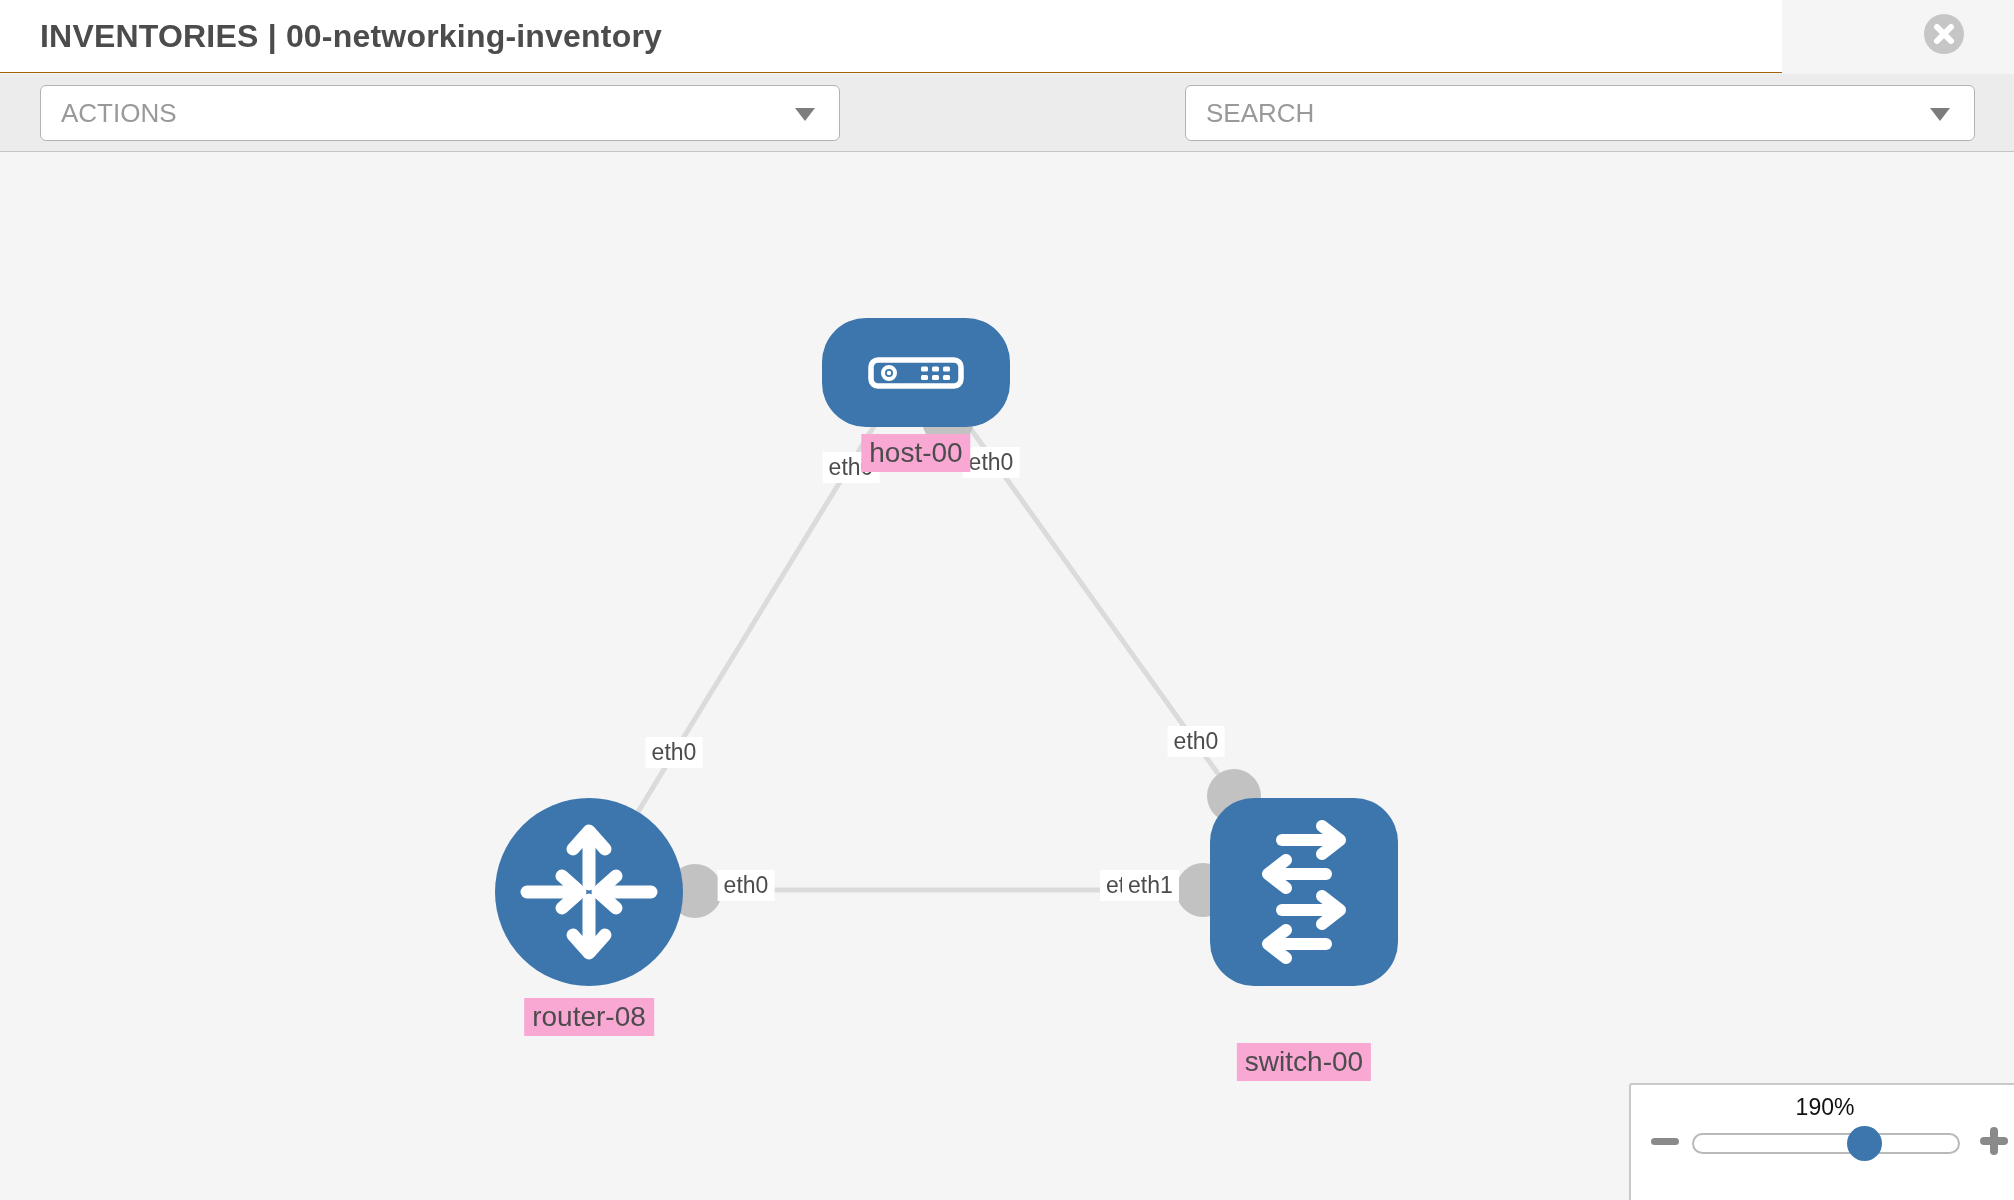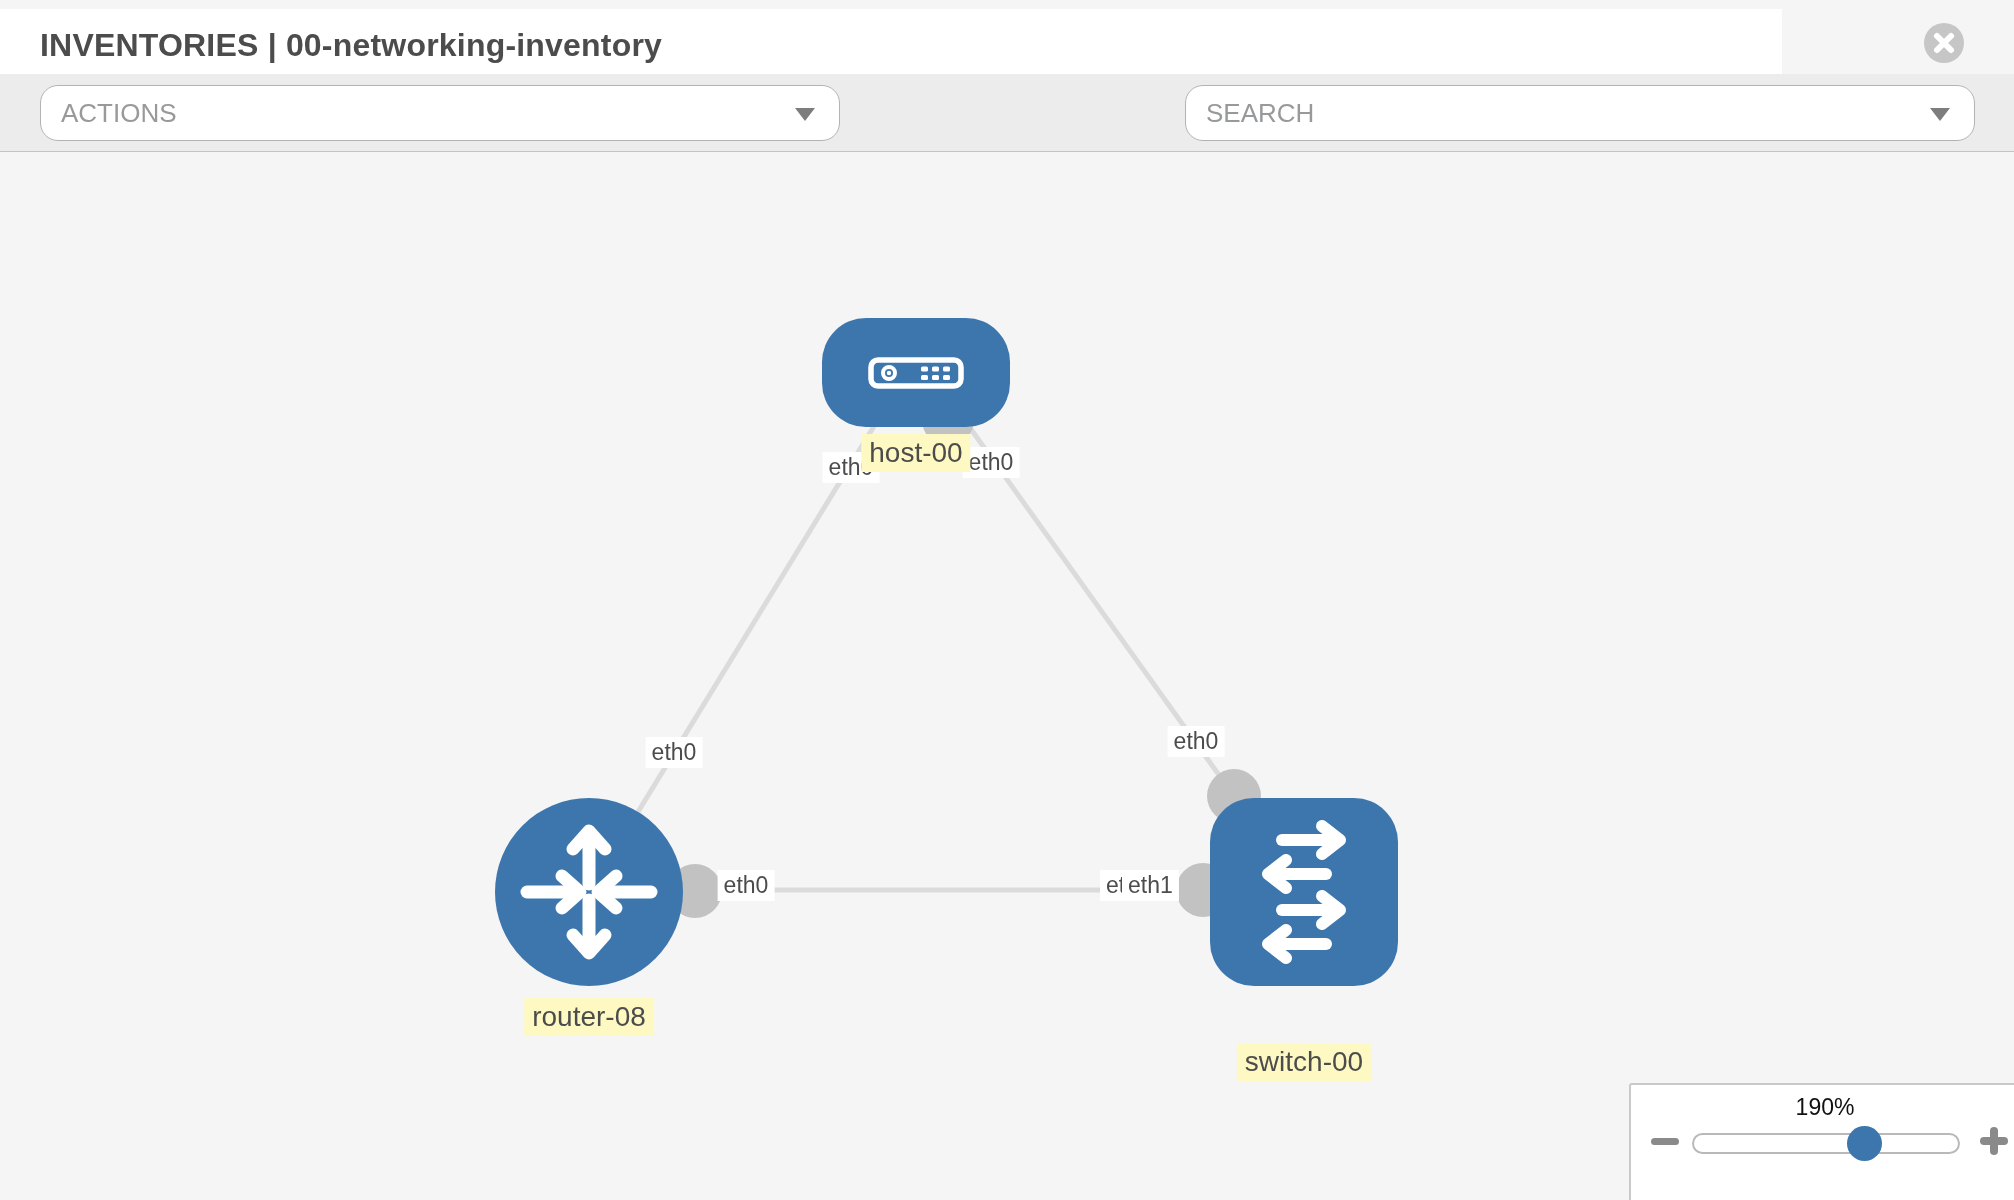--- a/index.html
+++ b/index.html
@@ -1,48 +1,48 @@
 <!DOCTYPE html>
 <html><head>
 <meta charset="utf-8">
 <style>
   * { margin:0; padding:0; box-sizing:border-box; }
   html,body { width:2014px; height:1200px; }
   body { font-family:"Liberation Sans", sans-serif; background:#f5f5f6; }
   #page { position:relative; width:2014px; height:1200px; overflow:hidden; background:#f5f5f6; }
 
   
-  .header { position:absolute; left:0; top:0; width:1782px; height:73px; background:#ffffff; border-bottom:6px solid #a16207;margin-top:9px; }
+  .header { position:absolute; left:0; top:0; width:1782px; height:73px; background:#ffffff; border-bottom:1px solid #a16207; }
   .header-title { position:absolute; left:40px; top:0; line-height:73px; font-size:32px; font-weight:700; color:#4c4c4c; letter-spacing:0.2px; }
   .close-btn { position:absolute; left:1924px; top:14px; width:40px; height:40px; border-radius:50%; background:#c6c6c6; cursor:pointer; }
   .close-btn svg { position:absolute; left:0; top:0; }
 
   
   .toolbar { position:absolute; left:0; top:74px; width:2014px; height:78px; background:#ececec; border-bottom:1px solid #c4c4c4; }
-  .dropdown { position:absolute; top:11px; height:56px; background:#ffffff; border:1px solid #b3b3b3; border-radius:18px; cursor:pointer; }
+  .dropdown { position:absolute; top:11px; height:56px; background:#ffffff; border:1px solid #b3b3b3; border-radius:6px; cursor:pointer; }
   .dropdown-label { position:absolute; left:20px; top:0; line-height:54px; font-size:26px; color:#97999b; }
   .caret { position:absolute; right:24px; top:22px; width:0; height:0; border-left:10px solid transparent; border-right:10px solid transparent; border-top:13px solid #7d7d7d; }
   .actions-dd { left:40px; width:800px; }
   .search-dd { left:1185px; width:790px; }
   .tool-icon-btn { position:absolute; top:97px; width:40px; height:40px; cursor:pointer; }
   .wrench-btn { left:1048px; }
   .key-btn { left:1115px; }
 
   
   .canvas { position:absolute; left:0; top:152px; width:2014px; height:1048px; background:#f5f5f6; overflow:hidden; }
   .edges-svg { position:absolute; left:0; top:0; }
   .edge { stroke:#dbdbdb; stroke-width:5; }
   .iface { fill:#c2c2c2; }
 
   .node { position:absolute; background:#3c76ad; display:flex; align-items:center; justify-content:center; cursor:pointer; }
   .node-host { left:822px; top:318px; width:188px; height:109px; border-radius:44px; }
   .node-router { left:495px; top:798px; width:188px; height:188px; border-radius:50%; }
   .node-switch { left:1210px; top:798px; width:188px; height:188px; border-radius:44px; }
 
-  .node-label { position:absolute; transform:translateX(-50%); background:#fef9c3; color:#4c4c4c; font-size:28px; padding:3px 8px; white-space:nowrap; }
+  .node-label { position:absolute; transform:translateX(-50%); background:#f9a8d4; color:#4c4c4c; font-size:28px; padding:3px 8px; white-space:nowrap; }
   .eth-label { position:absolute; transform:translateX(-50%); background:#ffffff; color:#4c4c4c; font-size:23px; padding:2px 6px; white-space:nowrap; }
   .eth-label-left { transform:none; }
 
   
   .zoom-panel { position:absolute; left:1629px; top:1083px; width:400px; height:130px; background:#ffffff; border:2px solid #c9c9c9; border-radius:3px; }
   .zoom-level { position:absolute; left:194px; top:9px; transform:translateX(-50%); font-size:23px; color:#111111; }
   .zoom-minus { position:absolute; left:20px; top:53px; width:28px; height:7px; border-radius:4px; background:#8a8a8a; cursor:pointer; }
   .zoom-plus { position:absolute; left:346px; top:39px; width:34px; height:34px; cursor:pointer; }
   .zoom-plus::before { content:""; position:absolute; left:3px; top:13px; width:28px; height:8px; border-radius:4px; background:#8a8a8a; }
   .zoom-plus::after { content:""; position:absolute; left:13px; top:3px; width:8px; height:28px; border-radius:4px; background:#8a8a8a; }

